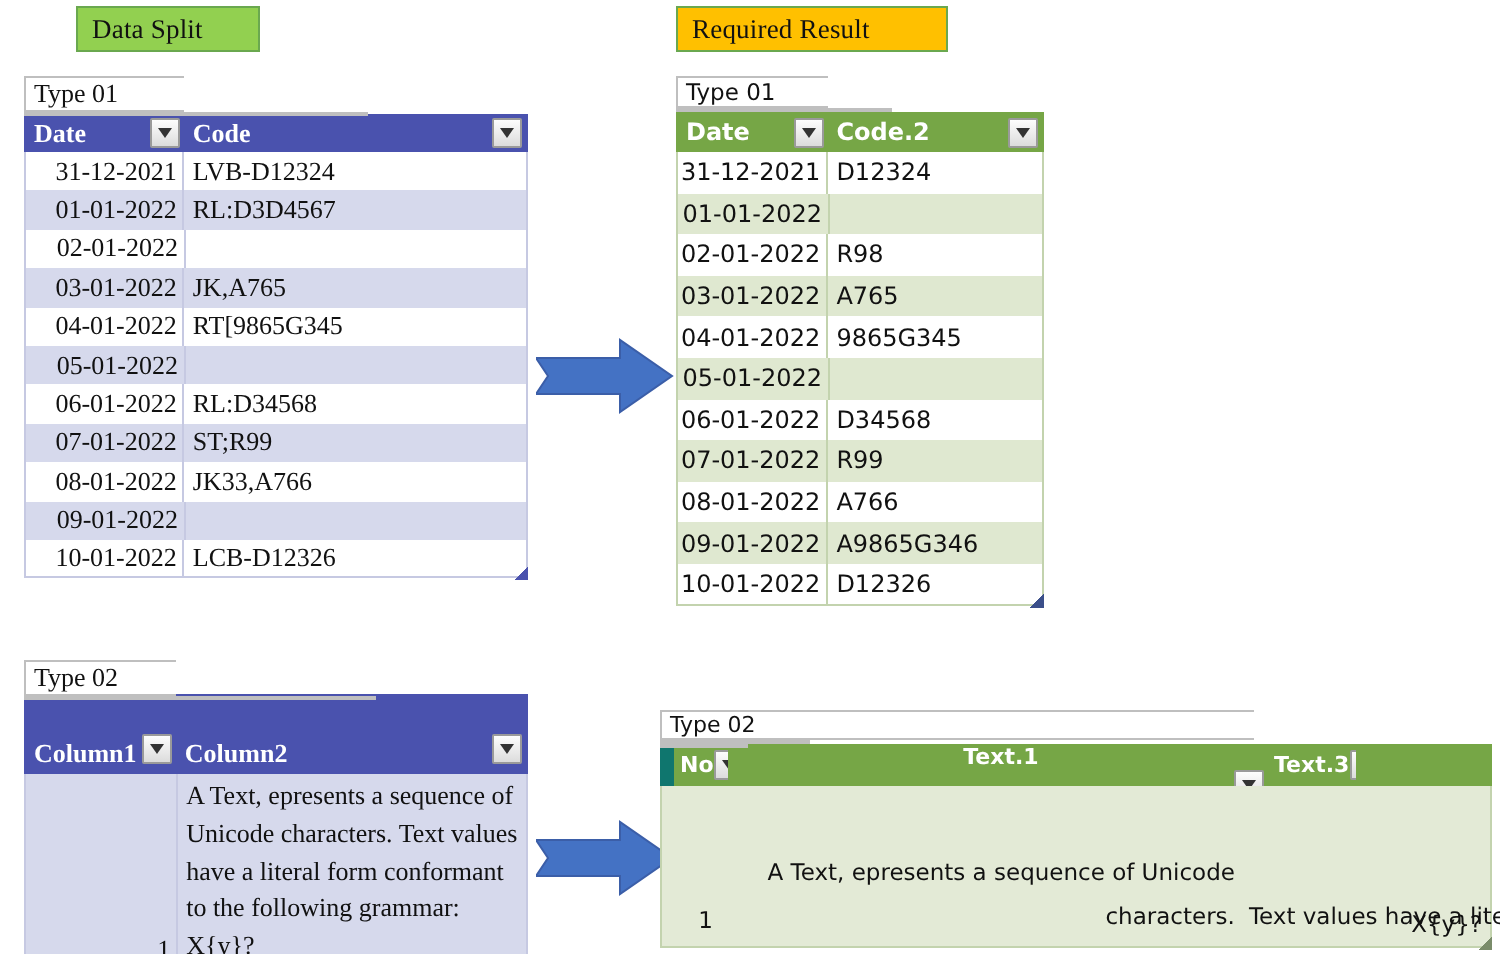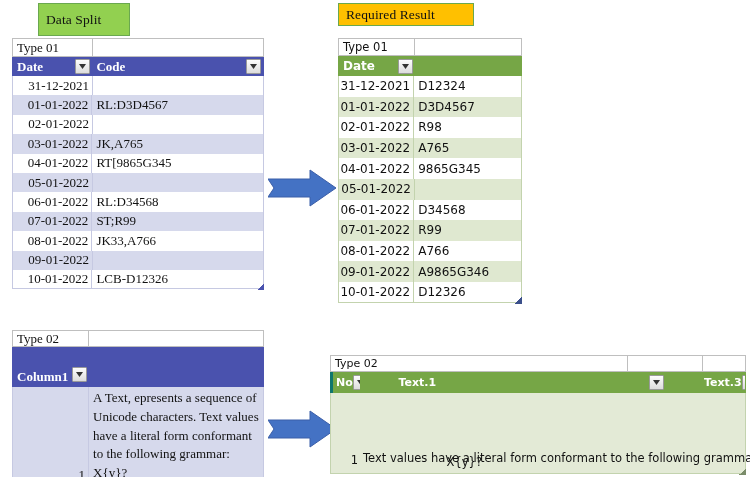--- a/index.html
+++ b/index.html
@@ -11,30 +11,30 @@
 
   
   .banner{
     position:absolute;box-sizing:border-box;
     border:1px solid #6aa84f;
     font-family:"Liberation Serif", serif;
     font-size:13.5px;color:#111;
     display:flex;align-items:center;
     padding-left:7px;letter-spacing:.1px;
   }
-  #banner-data-split{left:38px;top:3px;width:92px;height:33px;background:#92d050;}
+  #banner-data-split{left:38px;top:3px;width:92px;height:23px;background:#92d050;}
   #banner-required{left:338px;top:3px;width:136px;height:23px;background:#ffc000;}
 
   
   .xtable{position:absolute;box-sizing:border-box;background:#fff;}
   .xrow{display:flex;box-sizing:border-box;}
   .xcell{box-sizing:border-box;overflow:hidden;white-space:nowrap;display:flex;align-items:center;}
 
   
-  .title-strip{display:flex;box-sizing:border-box;}
+  .title-strip{display:flex;box-sizing:border-box;flex-direction:column;}
   .title-strip .tc{
     box-sizing:border-box;border:1px solid #bfbfbf;border-right:none;
     background:#fff;display:flex;align-items:center;padding-left:4px;
   }
   .title-strip .tc:last-child{border-right:1px solid #bfbfbf;}
 
   
   .filt{
     width:13px;height:13px;flex:0 0 13px;
     background:linear-gradient(#fdfdfd,#dcdcdc);
@@ -122,25 +122,25 @@
     line-height:18.8px;display:flex;align-items:flex-end;}
 
   
   #t4{left:330px;top:355px;width:416px;font-family:"DejaVu Sans", sans-serif;}
   #t4 .title-strip{height:17px;font-size:11px;color:#111;}
   #t4 .title-strip .tc.a{width:297px;}
   #t4 .title-strip .tc.b{width:75px;}
   #t4 .title-strip .tc.c{width:44px;}
   #t4 .hdr{
     height:21px;background:#76a646;color:#fff;font-weight:bold;font-size:11px;
-    border-left:3px solid #0f766e;border-right:1px solid #76a646;justify-content:space-between;
+    border-left:7px solid #0f766e;border-right:1px solid #76a646;
   }
   #t4 .hdr .xcell{padding-left:3px;}
   #t4 .hdr .c1{width:27px;}
-  #t4 .hdr .c2{width:270px;}
+  #t4 .hdr .c2{width:270px;flex-direction:column;}
   #t4 .hdr .c3{width:75px;}
   #t4 .hdr .c4{width:44px;}
   #t4 .bigrow{
     display:flex;background:#e3ead6;
     border-left:1px solid #c3d3ae;border-right:1px solid #c3d3ae;
     border-bottom:1px solid #c3d3ae;height:80px;
   }
   #t4 .bigrow .c1{width:27px;font-size:11.5px;color:#111;
     display:flex;align-items:flex-end;justify-content:flex-end;
     padding-right:2px;padding-bottom:6px;}
@@ -197,20 +197,21 @@
         <svg width="7" height="5" viewBox="0 0 7 5">
             <path d="M0 0 L7 0 L3.5 5 Z" fill="#333"></path>
           </svg>
       </span>
     </div>
   </div>
 
   <div class="body" id="t1-body">
       <div class="xrow odd">
         <div class="xcell c1">31-12-2021</div>
+        <div class="xcell c2">LVB-D12324</div>
       </div>
       <div class="xrow even">
         <div class="xcell c1">01-01-2022</div>
         <div class="xcell c2">RL:D3D4567</div>
       </div>
       <div class="xrow odd">
         <div class="xcell c1">02-01-2022</div>
       </div>
       <div class="xrow even">
         <div class="xcell c1">03-01-2022</div>
@@ -257,30 +258,37 @@
 
   <div class="xrow hdr">
     <div class="xcell c1">
       <span>Date</span>
       <span class="filt">
         <svg width="7" height="5" viewBox="0 0 7 5">
             <path d="M0 0 L7 0 L3.5 5 Z" fill="#333"></path>
           </svg>
       </span>
     </div>
+    <div class="xcell c2">
+      <span>Code.2</span>
+      <span class="filt">
+        <svg width="7" height="5" viewBox="0 0 7 5">
+            <path d="M0 0 L7 0 L3.5 5 Z" fill="#333"></path>
+          </svg>
+      </span>
+    </div>
   </div>
 
   <div class="body" id="t2-body">
       <div class="xrow odd">
         <div class="xcell c1">31-12-2021</div>
         <div class="xcell c2">D12324</div>
       </div>
       <div class="xrow even">
         <div class="xcell c1">01-01-2022</div>
-        <div class="xcell c2">D3D4567</div>
       </div>
       <div class="xrow odd">
         <div class="xcell c1">02-01-2022</div>
         <div class="xcell c2">R98</div>
       </div>
       <div class="xrow even">
         <div class="xcell c1">03-01-2022</div>
         <div class="xcell c2">A765</div>
       </div>
       <div class="xrow odd">
@@ -337,20 +345,28 @@
 
   <div class="xrow hdr">
     <div class="xcell c1">
       <span>Column1</span>
       <span class="filt">
         <svg width="7" height="5" viewBox="0 0 7 5">
             <path d="M0 0 L7 0 L3.5 5 Z" fill="#333"></path>
           </svg>
       </span>
     </div>
+    <div class="xcell c2">
+      <span>Column2</span>
+      <span class="filt">
+        <svg width="7" height="5" viewBox="0 0 7 5">
+            <path d="M0 0 L7 0 L3.5 5 Z" fill="#333"></path>
+          </svg>
+      </span>
+    </div>
   </div>
 
   <div class="bigrow">
     <div class="c1">1</div>
     <div class="c2">A Text, epresents a sequence of Unicode characters. Text values have a literal form conformant to the following grammar:  X{y}?</div>
   </div>
 
 </div>
 
 <div class="xtable" id="t4">
@@ -383,18 +399,19 @@
     <div class="xcell c4">
       <span>Text.3</span>
       <span class="filt">
         
       </span>
     </div>
   </div>
 
   <div class="bigrow">
     <div class="c1">1</div>
+    <div class="c2">A Text, epresents a sequence of Unicode characters.</div>
     <div class="c3">Text values have a literal form conformant to the following grammar:</div>
     <div class="c4">X{y}?</div>
   </div>
 
   <div class="handle"></div>
 </div>
 
 </body></html>

